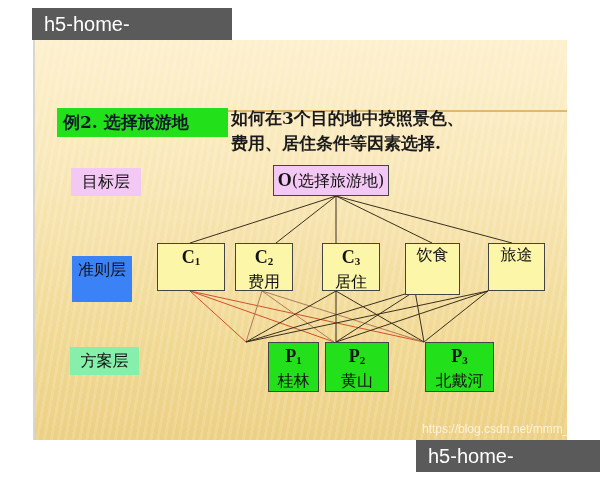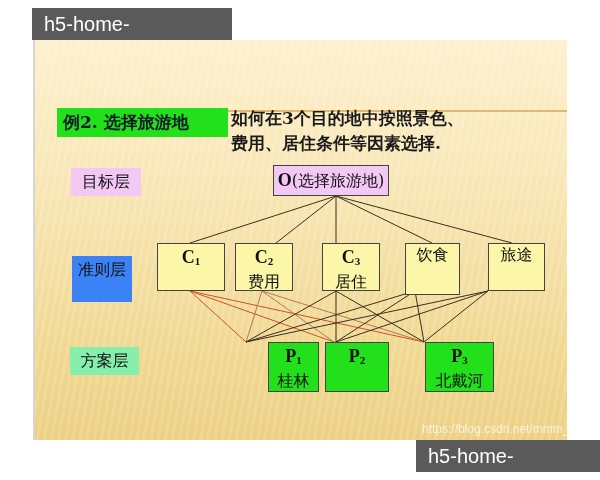--- a/index.html
+++ b/index.html
@@ -120,20 +120,21 @@
 <div class="node crit" style="left:488px; width:57px;">
   <span class="name">旅途</span>
 </div>
 
 <div class="node alt" style="left:220px; width:51px;margin-left:48px;">
   <span class="code"><span>P</span><sub>1</sub></span>
   <span class="name">桂林</span>
 </div>
 <div class="node alt" style="left:325px; width:64px;">
   <span class="code"><span>P</span><sub>2</sub></span>
+  <span class="name">黄山</span>
 </div>
 <div class="node alt" style="left:425px; width:69px;">
   <span class="code"><span>P</span><sub>3</sub></span>
   <span class="name">北戴河</span>
 </div>
 
 <div class="credit">https://blog.csdn.net/mmm_jsw</div>
 <div class="wm-bottom">h5-home-wending.com</div>
 
 </body></html>

